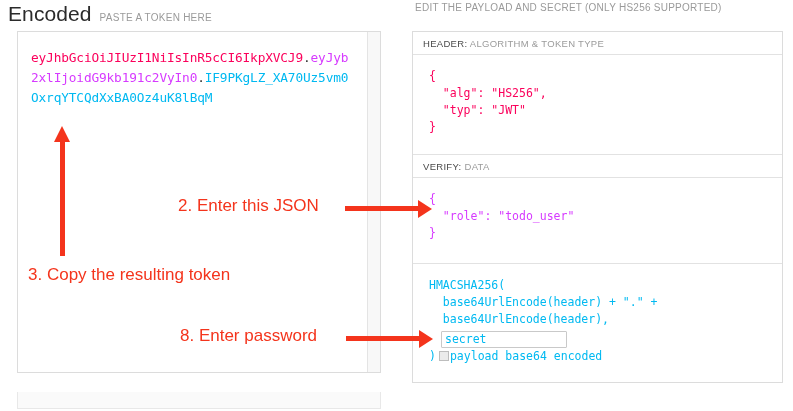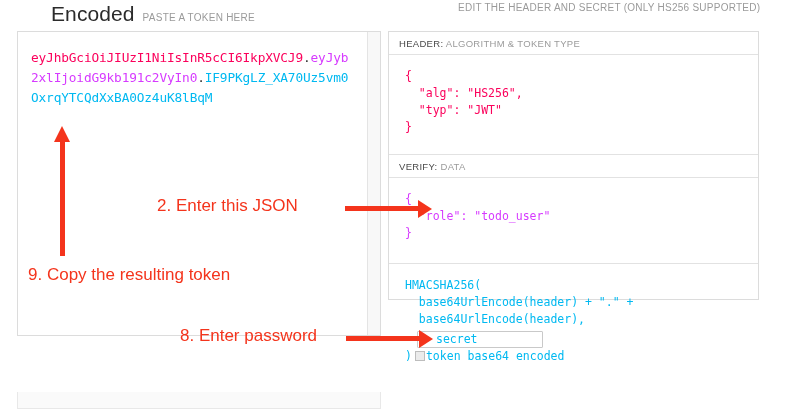--- a/index.html
+++ b/index.html
@@ -15,21 +15,20 @@
     overflow: hidden;
   }
 
   
   .col-head {
     position: absolute;
     top: 2px;
     display: flex;
     align-items: baseline;
     white-space: nowrap;
-    margin-left: 43px;
   }
   .col-head .big {
     font-size: 21px;
     color: #2b2b2b;
     font-weight: 400;
     letter-spacing: .1px;
   }
   .col-head .sub {
     font-size: 10px;
     color: #9a9a9a;
@@ -39,21 +38,21 @@
   }
   #head-encoded { left: 8px; }
   #head-decoded { left: 407px; }
 
   
   #encoded-panel {
     position: absolute;
     left: 17px;
     top: 31px;
     width: 364px;
-    height: 305px;
+    height: 342px;
     border: 1px solid #dcdcdc;
     background: #ffffff;
     box-sizing: border-box;
   }
   #encoded-scrollbar {
     position: absolute;
     right: 0;
     top: 0;
     width: 13px;
     height: 100%;
@@ -86,24 +85,24 @@
     height: 17px;
     background: #fafafa;
     border: 1px solid #e8e8e8;
     border-top: none;
     box-sizing: border-box;
   }
 
   
   #decoded-panel {
     position: absolute;
-    left: 388px;
+    left: 412px;
     top: 31px;
     width: 371px;
-    height: 269px;
+    height: 352px;
     border: 1px solid #dcdcdc;
     background: #ffffff;
     box-sizing: border-box;
   }
   .sec-label {
     height: 23px;
     line-height: 23px;
     padding-left: 10px;
     font-size: 9.5px;
     letter-spacing: .3px;
@@ -131,21 +130,21 @@
 
   #secret-input {
     font-family: "DejaVu Sans Mono", monospace;
     font-size: 11.5px;
     color: #00b9f1;
     border: 1px solid #c9c9c9;
     background: #fff;
     width: 126px;
     height: 17px;
     line-height: 17px;
-    padding: 0 18px;
+    padding: 0 3px;
     margin: 0 0 0 12px;
     box-sizing: border-box;
     vertical-align: -3px;
     outline: none;
     border-radius: 1px;
   }
   #b64-checkbox {
     width: 10px;
     height: 10px;
     border: 1px solid #bdbdbd;
@@ -158,21 +157,21 @@
   .mono-inline { font-family: "DejaVu Sans Mono", monospace; font-size: 11.5px; }
 
   
   .anno-text {
     position: absolute;
     color: #f4341c;
     font-size: 17px;
     white-space: nowrap;
     font-family: "Liberation Sans", sans-serif;
   }
-  #anno2-text { left: 157px; top: 196px; text-align: right; }
+  #anno2-text { left: 178px; top: 196px; text-align: right; }
   #anno3-text { left: 28px;  top: 265px; }
   #anno1-text { left: 180px; top: 326px; }
 
   .arrow-h {
     position: absolute;
     height: 9px;
   }
   .arrow-h .shaft {
     position: absolute;
     left: 0;
@@ -231,51 +230,51 @@
   <span class="sub">PASTE A TOKEN HERE</span>
 </div>
 
 <div id="encoded-panel">
   <div id="token-text"><span class="tk-header">eyJhbGciOiJIUzI1NiIsInR5cCI6IkpXVCJ9</span><span class="tk-dot">.</span><span class="tk-payload">eyJyb2xlIjoidG9kb191c2VyIn0</span><span class="tk-dot">.</span><span class="tk-signature">IF9PKgLZ_XA70Uz5vm0OxrqYTCQdXxBA0Oz4uK8lBqM</span></div>
   <div id="encoded-scrollbar"></div>
 </div>
 <div id="encoded-footer"></div>
 
 <div class="col-head" id="head-decoded">
-  <span class="sub">EDIT THE HEADER AND SECRET (ONLY HS256 SUPPORTED)</span>
+  <span class="sub">EDIT THE PAYLOAD AND SECRET (ONLY HS256 SUPPORTED)</span>
 </div>
 
 <div id="decoded-panel">
 
   <div class="sec-label"><b>HEADER:</b><span> ALGORITHM &amp; TOKEN TYPE</span></div>
   <div class="sec-body" id="header-body">{
   "alg": "HS256",
   "typ": "JWT"
 }</div>
 
   <div class="sec-label"><b>VERIFY:</b><span> DATA</span></div>
   <div class="sec-body" id="payload-body">{
   "role": "todo_user"
 }</div>
 
   <div class="sec-body" id="verify-body"><span>HMACSHA256(</span>
 <span>  base64UrlEncode(header) + "." +</span>
 <span>  base64UrlEncode(header),</span>
 <input id="secret-input" type="text" value="secret" style="">
-<span class="mono-inline">)</span><span id="b64-checkbox"></span><span class="mono-inline">token base64 encoded</span></div>
+<span class="mono-inline">)</span><span id="b64-checkbox"></span><span class="mono-inline">payload base64 encoded</span></div>
 
 </div>
 
 <div class="anno-text" id="anno2-text">2. Enter this JSON</div>
 <div class="arrow-h" id="anno2-arrow">
   <div class="shaft"></div>
     <div class="head"></div>
 </div>
 
-<div class="anno-text" id="anno3-text">9. Copy the resulting token</div>
+<div class="anno-text" id="anno3-text">3. Copy the resulting token</div>
 <div id="anno3-arrow">
   <div class="vhead"></div>
     <div class="vshaft"></div>
 </div>
 
 <div class="anno-text" id="anno1-text">8. Enter password</div>
 <div class="arrow-h" id="anno1-arrow">
   <div class="shaft"></div>
     <div class="head"></div>
 </div>

